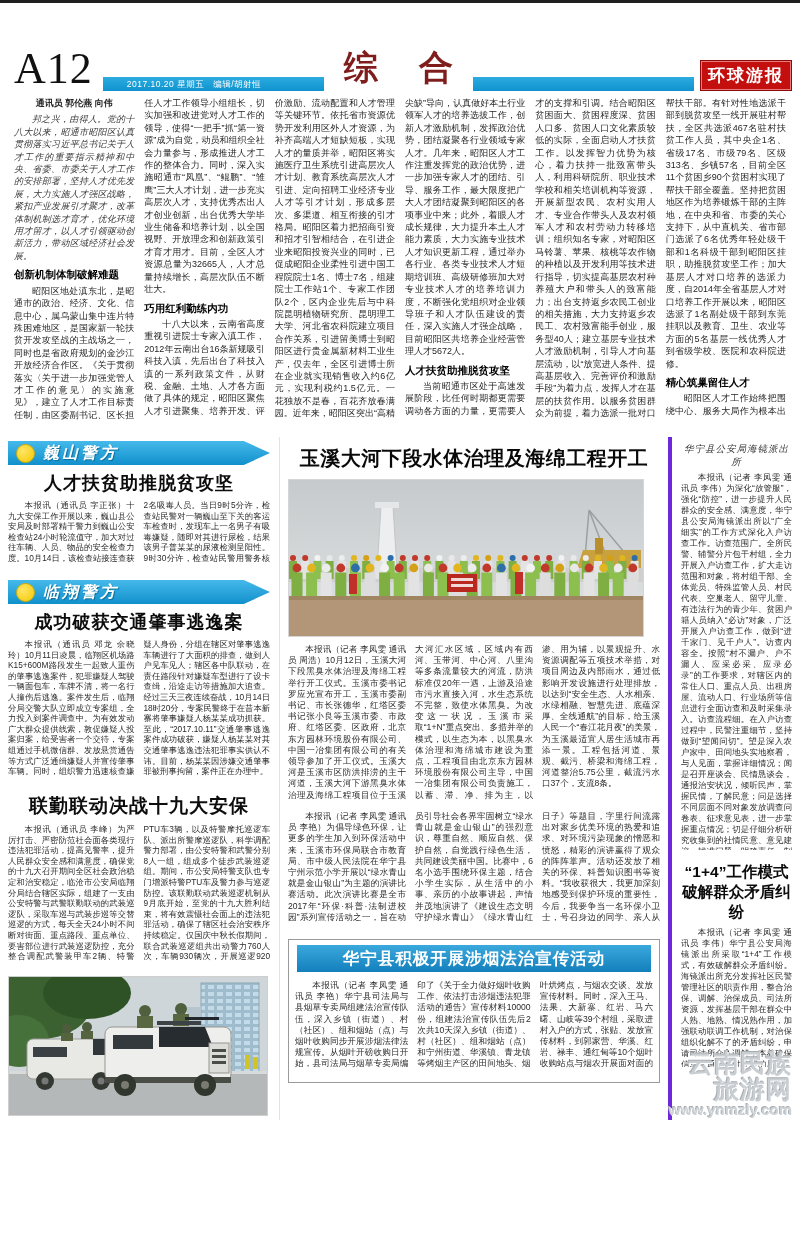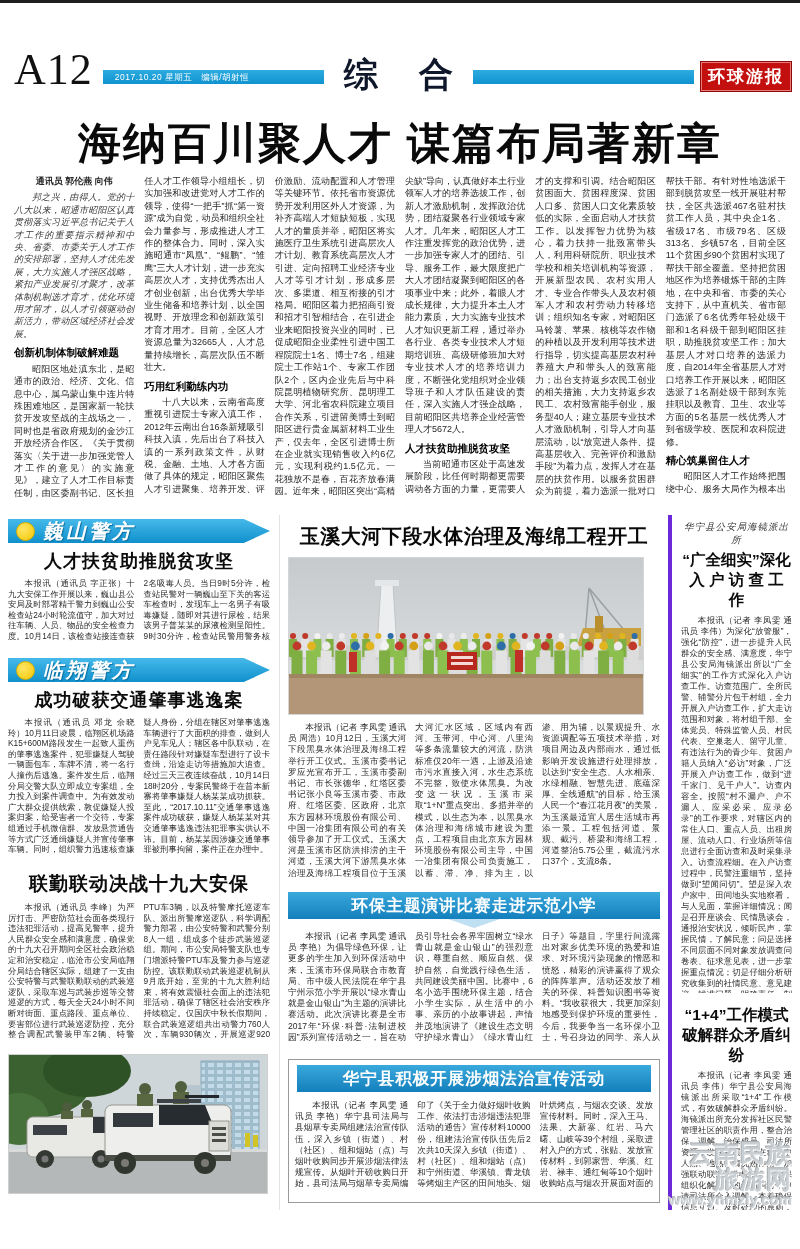--- a/index.html
+++ b/index.html
@@ -1,25 +1,25 @@
 <!DOCTYPE html>
 <html><head>
 <meta charset="utf-8">
 <style>
   html,body{margin:0;padding:0;background:#e9e9e9;}
   .page{position:relative;width:800px;height:1249px;margin:0 auto;background:#fff;
         border-top:3px solid #1f1f1f;overflow:hidden;
         font-family:"Liberation Sans","DejaVu Sans",sans-serif;color:#1c1c1c;}
   
-  .hdr{display:flex;align-items:center;height:70px;padding:32px 8px 0 8px;}
+  .hdr{display:flex;align-items:flex-end;height:70px;padding:18px 8px 0 8px;}
   .pageno{font-family:"Liberation Serif","DejaVu Serif",serif;font-size:44px;line-height:44px;
           color:#111;padding:0 10px 0 6px;letter-spacing:1px;}
   .hbar{height:14px;background:linear-gradient(#2cabdf,#0f93cf);flex:1;position:relative;margin-top:14px;}
-  .hbar .dateline{position:absolute;left:12px;top:2px;font-size:8.5px;color:#fff;white-space:nowrap;letter-spacing:.5px;}
-  .secname{font-size:34px;font-weight:900;color:#0f172a;letter-spacing:16px;padding:0 4px 0 20px;margin-top:10px;white-space:nowrap;}
+  .hbar .dateline{position:absolute;left:24px;top:2px;font-size:8.5px;color:#fff;white-space:nowrap;letter-spacing:.5px;}
+  .secname{font-size:34px;font-weight:900;color:#7f1d1d;letter-spacing:16px;padding:0 4px 0 20px;margin-top:10px;white-space:nowrap;}
   .brand{background:#c40f0f;color:#fff;font-weight:900;font-size:17px;letter-spacing:2px;
          padding:3px 7px;margin:12px 0 0 6px;border:1px solid #8d0a0a;box-shadow:inset 0 0 0 1px #e97b7b;
          font-family:"Liberation Serif","DejaVu Serif",serif;white-space:nowrap;}
   
   .main-art{padding:6px 14px 0 14px;}
   .main-title{text-align:center;font-size:43px;font-weight:900;letter-spacing:2px;margin:4px 0 2px 0;color:#0a0a0a;}
   .main-sub{text-align:center;font-size:20px;font-weight:700;color:#222;margin-bottom:10px;}
   .cols{column-count:6;column-gap:10px;column-fill:auto;height:332px;overflow:hidden;
         font-size:9px;line-height:12.4px;text-align:justify;color:#262626;}
   .cols p{margin:0 0 3px 0;text-indent:2em;}
@@ -31,21 +31,21 @@
   .lcol{width:262px;flex:none;}
   .ccol{width:372px;flex:none;border-left:1px solid #e3e3e3;border-right:4px solid #6d28d9;padding:0 8px;}
   .rcol{flex:1;min-width:0;position:relative;}
   
   .badge{position:relative;height:24px;margin:4px 0 6px 0;
          background:linear-gradient(#45b9ea,#1190cc);
          clip-path:polygon(0 0,90% 0,100% 50%,90% 100%,0 100%);
          display:flex;align-items:center;}
   .badge .dot{width:17px;height:17px;border-radius:50%;background:radial-gradient(circle at 35% 35%,#ffe566,#f4c800);
               margin-left:8px;border:1px solid #d9af00;}
-  .badge .btxt{color:#fff;font-weight:900;font-style:italic;font-size:20px;letter-spacing:3px;margin-left:8px;
+  .badge .btxt{color:#fff;font-weight:900;font-style:italic;font-size:16px;letter-spacing:3px;margin-left:8px;
                text-shadow:1px 1px 1px #0b6fa0;}
   .lhead{font-size:18px;font-weight:900;text-align:center;margin:6px 0 5px 0;color:#0c0c0c;letter-spacing:1px;}
   .body2{column-count:2;column-gap:9px;column-fill:auto;font-size:8.3px;line-height:10.6px;
          text-align:justify;overflow:hidden;color:#2a2a2a;}
   .body2 p,.body3 p,.rtext p{margin:0;text-indent:2em;}
   .h70{height:70px;} .h142{height:142px;} .h144{height:144px;}
   .photo-l{margin-top:8px;border:1px solid #cfcfcf;}
   
   .chead{font-size:20px;font-weight:900;text-align:center;letter-spacing:.5px;margin:8px 0 7px 0;color:#090909;}
   .photo-c{display:block;border:1px solid #d5d5d5;}
@@ -79,21 +79,20 @@
     <div class="pageno">A12</div>
     <div class="hbar">
       <span class="dateline">2017.10.20 星期五　编辑/胡射恒</span>
     </div>
     <div class="secname">综 合</div>
     <div class="hbar"></div>
     <div class="brand">环球游报</div>
   </div>
 
   <section class="main-art">
-    <h1 class="main-title">海纳百川聚人才  谋篇布局著新章</h1>
     <div class="cols">
       <p class="byline">通讯员 郭伦燕 向伟</p>
       <p class="lede">邦之兴，由得人。党的十八大以来，昭通市昭阳区认真贯彻落实习近平总书记关于人才工作的重要指示精神和中央、省委、市委关于人才工作的安排部署，坚持人才优先发展，大力实施人才强区战略，紧扣产业发展引才聚才，改革体制机制选才育才，优化环境用才留才，以人才引领驱动创新活力，带动区域经济社会发展。</p>
       <h4>创新机制体制破解难题</h4>
       <p>昭阳区地处滇东北，是昭通市的政治、经济、文化、信息中心，属乌蒙山集中连片特殊困难地区，是国家新一轮扶贫开发攻坚战的主战场之一，同时也是省政府规划的金沙江开放经济合作区。《关于贯彻落实〈关于进一步加强党管人才工作的意见〉的实施意见》，建立了人才工作目标责任制，由区委副书记、区长担任人才工作领导小组组长，切实加强和改进党对人才工作的领导，使得“一把手”抓“第一资源”成为自觉，动员和组织全社会力量参与，形成推进人才工作的整体合力。同时，深入实施昭通市“凤凰”、“鲲鹏”、“雏鹰”三大人才计划，进一步充实高层次人才，支持优秀杰出人才创业创新，出台优秀大学毕业生储备和培养计划，以全国视野、开放理念和创新政策引才育才用才。目前，全区人才资源总量为32665人，人才总量持续增长，高层次队伍不断壮大。</p>
       <h4>巧用红利勤练内功</h4>
       <p>十八大以来，云南省高度重视引进院士专家入滇工作，2012年云南出台16条新规吸引科技入滇，先后出台了科技入滇的一系列政策文件，从财税、金融、土地、人才各方面做了具体的规定，昭阳区聚焦人才引进聚集、培养开发、评价激励、流动配置和人才管理等关键环节。依托省市资源优势开发利用区外人才资源，为补齐高端人才短缺短板，实现人才的量质并举，昭阳区将实施医疗卫生系统引进高层次人才计划、教育系统高层次人才引进、定向招聘工业经济专业人才等引才计划，形成多层次、多渠道、相互衔接的引才格局。昭阳区着力把招商引资和招才引智相结合，在引进企业来昭阳投资兴业的同时，已促成昭阳企业柔性引进中国工程院院士1名、博士7名，组建院士工作站1个、专家工作团队2个，区内企业先后与中科院昆明植物研究所、昆明理工大学、河北省农科院建立项目合作关系，引进留美博士到昭阳区进行贵金属新材料工业生产，仅去年，全区引进博士所在企业就实现销售收入约6亿元，实现利税约1.5亿元。一花独放不是春，百花齐放春满园。近年来，昭阳区突出“高精尖缺”导向，认真做好本土行业领军人才的培养选拔工作，创新人才激励机制，发挥政治优势，团结凝聚各行业领域专家人才。几年来，昭阳区人才工作注重发挥党的政治优势，进一步加强专家人才的团结、引导、服务工作，最大限度把广大人才团结凝聚到昭阳区的各项事业中来；此外，着眼人才成长规律，大力提升本土人才能力素质，大力实施专业技术人才知识更新工程，通过举办各行业、各类专业技术人才短期培训班、高级研修班加大对专业技术人才的培养培训力度，不断强化党组织对企业领导班子和人才队伍建设的责任，深入实施人才强企战略，目前昭阳区共培养企业经营管理人才5672人。</p>
       <h4>人才扶贫助推脱贫攻坚</h4>
       <p>当前昭通市区处于高速发展阶段，比任何时期都更需要调动各方面的力量，更需要人才的支撑和引调。结合昭阳区贫困面大、贫困程度深、贫困人口多、贫困人口文化素质较低的实际，全面启动人才扶贫工作。以发挥智力优势为核心，着力扶持一批致富带头人，利用科研院所、职业技术学校和相关培训机构等资源，开展新型农民、农村实用人才、专业合作带头人及农村领军人才和农村劳动力转移培训；组织知名专家，对昭阳区马铃薯、苹果、核桃等农作物的种植以及开发利用等技术进行指导，切实提高基层农村种养殖大户和带头人的致富能力；出台支持返乡农民工创业的相关措施，大力支持返乡农民工、农村致富能手创业，服务型40人；建立基层专业技术人才激励机制，引导人才向基层流动，以“放宽进人条件、提高基层收入、完善评价和激励手段”为着力点，发挥人才在基层的扶贫作用。以服务贫困群众为前提，着力选派一批对口帮扶干部。有针对性地选派干部到脱贫攻坚一线开展驻村帮扶，全区共选派467名驻村扶贫工作人员，其中央企1名、省级17名、市级79名、区级313名、乡镇57名，目前全区11个贫困乡90个贫困村实现了帮扶干部全覆盖。坚持把贫困地区作为培养锻炼干部的主阵地，在中央和省、市委的关心支持下，从中直机关、省市部门选派了6名优秀年轻处级干部和1名科级干部到昭阳区挂职，助推脱贫攻坚工作；加大基层人才对口培养的选派力度，自2014年全省基层人才对口培养工作开展以来，昭阳区选派了1名副处级干部到东莞挂职以及教育、卫生、农业等方面的5名基层一线优秀人才到省级学校、医院和农科院进修。</p>
       <h4>精心筑巢留住人才</h4>
@@ -315,43 +314,36 @@
         <rect x="226" y="92" width="8" height="22" fill="#c03028"></rect>
         <rect x="60" y="94" width="8" height="20" fill="#c03028"></rect>
         <rect x="0" y="118" width="354" height="38" fill="#b29677"></rect>
         <rect x="0" y="116" width="354" height="4" fill="#a08563"></rect>
       </svg>
 
       <div class="body3 h160">
         <p>本报讯（记者 李凤雯 通讯员 周浩）10月12日，玉溪大河下段黑臭水体治理及海绵工程举行开工仪式。玉溪市委书记罗应光宣布开工，玉溪市委副书记、市长张德华，红塔区委书记张小良等玉溪市委、市政府、红塔区委、区政府，北京东方园林环境股份有限公司、中国一冶集团有限公司的有关领导参加了开工仪式。玉溪大河是玉溪市区防洪排涝的主干河道，玉溪大河下游黑臭水体治理及海绵工程项目位于玉溪大河汇水区域，区域内有西河、玉带河、中心河、八里沟等多条流量较大的河流，防洪标准仅20年一遇，上游及沿途市污水直接入河，水生态系统不完整，致使水体黑臭。为改变这一状况，玉溪市采取“1+N”重点突出、多措并举的模式，以生态为本，以黑臭水体治理和海绵城市建设为重点，工程项目由北京东方园林环境股份有限公司主导，中国一冶集团有限公司负责施工，以蓄、滞、净、排为主，以渗、用为辅，以景观提升、水资源调配等五项技术举措，对项目周边及内部雨水，通过低影响开发设施进行处理排放，以达到“安全生态、人水相亲、水绿相融、智慧先进、底蕴深厚、全线通航”的目标，给玉溪人民一个“春江花月夜”的美景，为玉溪最适宜人居生活城市再添一景。工程包括河道、景观、截污、桥梁和海绵工程，河道整治5.75公里，截流污水口37个，支流8条。</p>
       </div>
 
-      <div class="bluebar">
-        <span>环保主题演讲比赛走进示范小学</span>
-      </div>
       <div class="body3 h116">
         <p>本报讯（记者 李凤雯 通讯员 李艳）为倡导绿色环保，让更多的学生加入到环保活动中来，玉溪市环保局联合市教育局、市中级人民法院在华宁县宁州示范小学开展以“绿水青山就是金山银山”为主题的演讲比赛活动。此次演讲比赛是全市2017年“环保·科普·法制进校园”系列宣传活动之一，旨在动员引导社会各界牢固树立“绿水青山就是金山银山”的强烈意识，尊重自然、顺应自然、保护自然，自觉践行绿色生活，共同建设美丽中国。比赛中，6名小选手围绕环保主题，结合小学生实际，从生活中的小事、亲历的小故事讲起，声情并茂地演讲了《建设生态文明 守护绿水青山》《绿水青山红日子》等题目，字里行间流露出对家乡优美环境的热爱和追求、对环境污染现象的憎恶和愤怒，精彩的演讲赢得了观众的阵阵掌声。活动还发放了相关的环保、科普知识图书等资料。“我收获很大，我更加深刻地感受到保护环境的重要性，今后，我要争当一名环保小卫士，号召身边的同学、亲人从我做起，从小事做起，积极参与到环境保护活动中去。”在比赛中获得一等奖的小选手董舒颖同学由衷地说道。据悉，活动通过学生带动家长，进一步增强了广大市民的环境保护意识，激发了大家参与保护环境、参与国家卫生县城创建的热情，在华宁形成了人人参与保护环境、人人爱护家园的良好氛围。</p>
       </div>
 
       <div class="boxart">
         <div class="bluebar">
           <span>华宁县积极开展涉烟法治宣传活动</span>
         </div>
         <div class="body3 h96">
           <p>本报讯（记者 李凤雯 通讯员 李艳）华宁县司法局与县烟草专卖局组建法治宣传队伍，深入乡镇（街道）、村（社区）、组和烟站（点）与烟叶收购同步开展涉烟法律法规宣传。从烟叶开磅收购日开始，县司法局与烟草专卖局编印了《关于全力做好烟叶收购工作、依法打击涉烟违法犯罪活动的通告》宣传材料10000份，组建法治宣传队伍先后2次共10天深入乡镇（街道）、村（社区）、组和烟站（点）和宁州街道、华溪镇、青龙镇等烤烟主产区的田间地头、烟叶烘烤点，与烟农交谈、发放宣传材料。同时，深入王马、法果、大新寨、红岩、马六曙、山岐等39个村组，采取进村入户的方式，张贴、发放宣传材料，到郭家营、华溪、红岩、禄丰、通红甸等10个烟叶收购站点与烟农开展面对面的宣传。宣传活动，共向烟农发放宣传材料7000余份，与烟农交谈64人次，向群众宣传了《烟草专卖法》《合同法》等法律知识，通过宣传，有效维护了烤烟收购秩序，引导烟农按合同积极交售烟叶，为确保全县烤烟收购任务圆满完成营造良好的法治环境。</p>
         </div>
       </div>
     </main>
 
     <aside class="rcol">
       <div class="kicker">华宁县公安局海镜派出所</div>
-      <div class="rhead">
-        <div>“广全细实”深化</div>
-        <div>入 户 访 查 工 作</div>
-      </div>
       <div class="rtext h378">
         <p>本报讯（记者 李凤雯 通讯员 李伟）为深化“放管服”，强化“防控”，进一步提升人民群众的安全感、满意度，华宁县公安局海镜派出所以“广全细实”的工作方式深化入户访查工作。访查范围广。全所民警、辅警分片包干村组，全力开展入户访查工作，扩大走访范围和对象，将村组干部、全体党员、特殊监管人员、村民代表、空巢老人、留守儿童、有违法行为的青少年、贫困户籍人员纳入“必访”对象，广泛开展入户访查工作，做到“进千家门、见千户人”。访查内容全。按照“村不漏户、户不漏人、应采必采、应录必录”的工作要求，对辖区内的常住人口、重点人员、出租房屋、流动人口、行业场所等信息进行全面访查和及时采集录入。访查流程细。在入户访查过程中，民警注重细节，坚持做到“望闻问切”。望是深入农户家中、田间地头实地察看，与人见面，掌握详细情况；闻是召开座谈会、民情恳谈会，通报治安状况，倾听民声，掌握民情，了解民意；问是选择不同层面不同对象发放调查问卷表、征求意见表，进一步掌握重点情况；切是仔细分析研究收集到的社情民意、意见建议，找准问题，明确责任，制定措施。访查结果实。访查采集的信息，在录入过程中做到各类应录项目齐全，“录入一个，完整一个，准确一个”，绝不存在“漏报、瞒报、错报”的情况，切实做到“底数清、情况明、数量准”，通过“以房管人”、“以证管人”、“以业管人”、“以信息管人”的“四位一体”管理制度，完善治安动态管控网络，提高社会治安管控水平。</p>
       </div>
 
       <div class="rhead rhead2">
         <div>“1+4”工作模式</div>
         <div>破解群众矛盾纠纷</div>
       </div>
       <div class="rtext h140">
         <p>本报讯（记者 李凤雯 通讯员 李伟）华宁县公安局海镜派出所采取“1+4”工作模式，有效破解群众矛盾纠纷。海镜派出所充分发挥社区民警管理社区的职责作用，整合治保、调解、治保成员、司法所资源，发挥基层干部在群众中人熟、地熟、情况熟作用，加强联动联调工作机制，对治保组织化解不了的矛盾纠纷，申请司法所介入调解，本着确保信息互通、及时处理的原则，建立“社区民警+治保+调解+治保成员+司法所”的“1+4”联动联调工作机制，有效调处矛盾纠纷，推动平安海镜、和谐海镜建设。</p>

